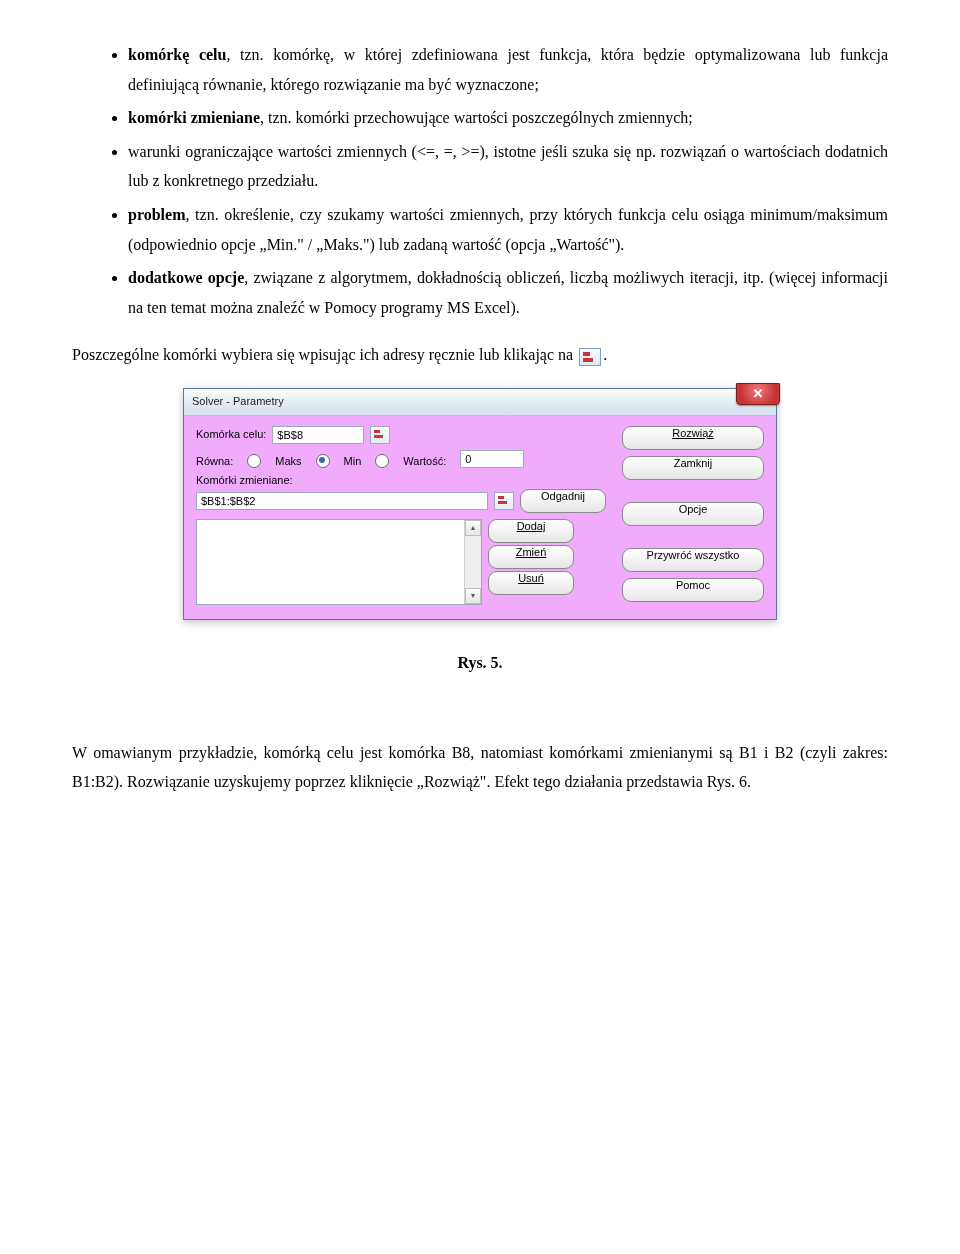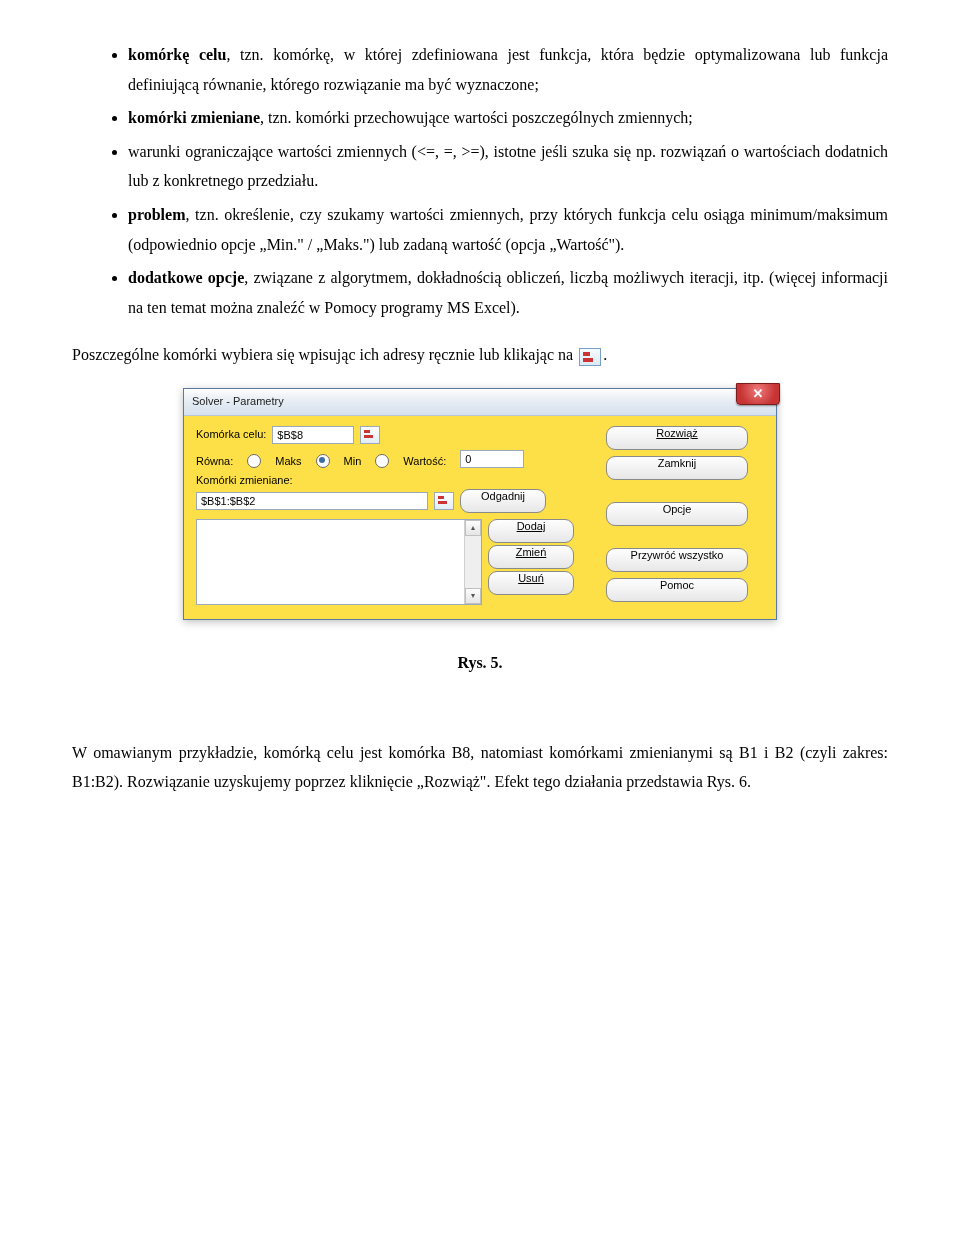--- a/index.html
+++ b/index.html
@@ -51,21 +51,21 @@
     display: flex;
     justify-content: center;
     margin: 12px 0 28px 0;
   }
   .dialog {
     width: 592px;
     font-family: Tahoma, Arial, sans-serif;
     font-size: 11px;
     color: #000;
     border: 1px solid #5b7aa0;
-    background: #fde047;
+    background: #f0abfc;
     box-shadow: 0 2px 8px rgba(0,0,0,0.25);
     line-height: 1.2;
     position: relative;
   }
   .titlebar {
     height: 26px;
     background: linear-gradient(#fdfdfd,#e5ecf3 50%,#d5e1ee);
     border-bottom: 1px solid #b8c7d8;
     display: flex;
     align-items: center;
@@ -237,40 +237,40 @@
       <div class="close-btn">
         <span>✕</span>
       </div>
     </div>
     <div class="dlg-body">
       <div class="dlg-grid">
         <div class="left-col">
 
           <div class="row">
             <span class="lbl">Komórka celu:</span>
-            <input class="txt-input" style="width: 82px;" value="$B$8">
+            <input class="txt-input" style="width: 92px;" value="$B$8">
             <div class="picker-btn"></div>
           </div>
 
           <div class="radio-row">
             <span class="lbl">Równa:</span>
             <span class="radio"></span>
             <span class="lbl">Maks</span>
             <span class="radio selected"></span>
             <span class="lbl">Min</span>
             <span class="radio"></span>
             <span class="lbl">Wartość:</span>
             <input class="txt-input" style="width: 64px;" value="0">
           </div>
 
           <div class="row" style="margin-bottom:2px">
             <span class="lbl">Komórki zmieniane:</span>
           </div>
           <div class="row">
-            <input class="txt-input" style="width: 232px;" value="$B$1:$B$2">
+            <input class="txt-input" style="width: 292px;" value="$B$1:$B$2">
             <div class="picker-btn"></div>
             <div class="std-btn mid">Odgadnij</div>
           </div>
 
           <div class="constraints-area">
             <div class="listbox">
               <div class="scrollbar">
                 <div class="scroll-up">▴</div>
                 <div class="scroll-down">▾</div>
               </div>

